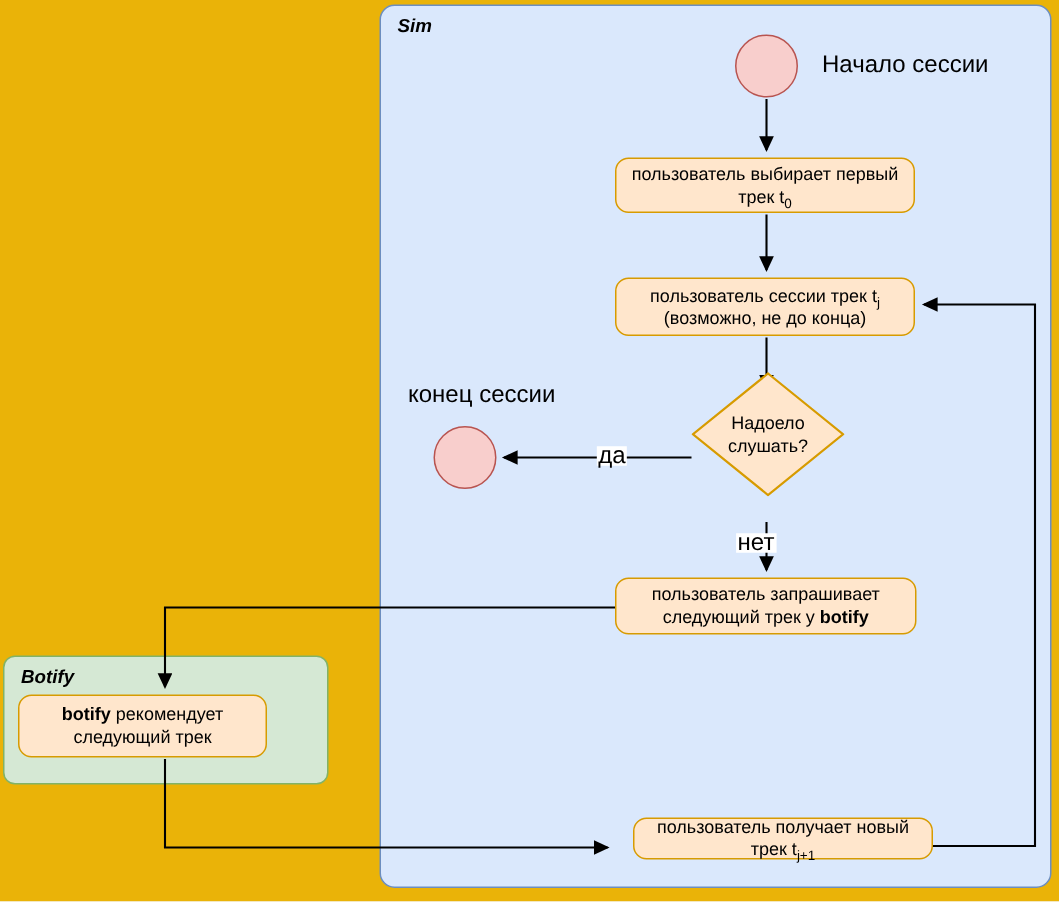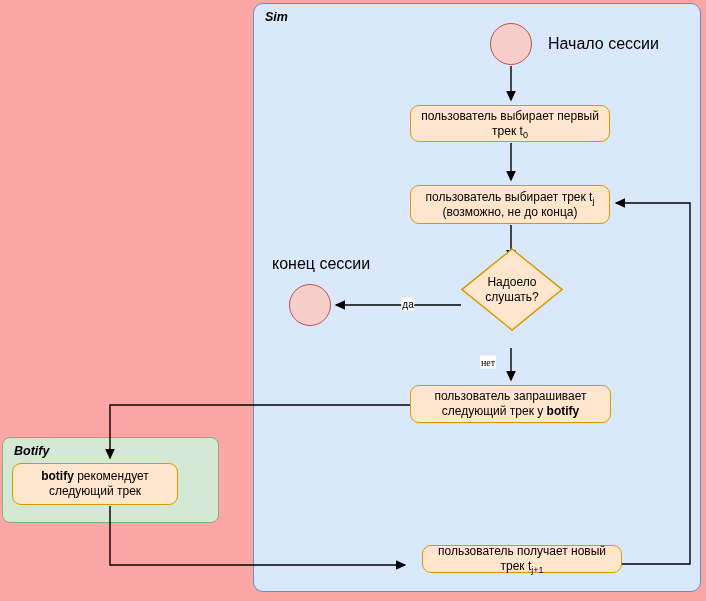--- a/index.html
+++ b/index.html
@@ -1,18 +1,18 @@
 <!DOCTYPE html>
 <html><head>
 <meta charset="utf-8">
 <style>
   html,body{margin:0;padding:0;background:#ffffff;}
   #canvas{
     position:relative;width:706px;height:601px;overflow:hidden;
-    font-family:"Liberation Sans", sans-serif;color:#000;background:#fca5a5;
+    font-family:"Liberation Sans", sans-serif;color:#000;background:#eab308;
   }
   .container-box{position:absolute;box-sizing:border-box;}
   .sim{
     left:253px;top:3px;width:448px;height:589px;
     background:#dae8fc;border:1.3px solid #6c8ebf;border-radius:10px;
   }
   .botify{
     left:2px;top:437px;width:217px;height:86px;
     background:#d5e8d4;border:1.3px solid #82b366;border-radius:8px;
   }
@@ -35,21 +35,21 @@
   .free-label{position:absolute;font-size:16px;line-height:14px;white-space:nowrap;}
   .diamond-wrap{position:absolute;left:461px;top:248px;width:102px;height:83px;}
   .diamond-wrap svg{display:block;}
   .diamond-text{
     position:absolute;left:0;top:0;width:100%;height:100%;
     display:flex;flex-direction:column;align-items:center;justify-content:center;
     text-align:center;font-size:12px;line-height:15px;
   }
   .edge-label{
     position:absolute;transform:translate(-50%,-50%);
-    background:#ffffff;font-size:10px;line-height:13px;padding:0 1px;white-space:nowrap;
+    background:#ffffff;font-size:16px;line-height:13px;padding:0 1px;white-space:nowrap;
   }
   sub{font-size:9px;line-height:0;}
   b{font-weight:bold;}
 </style>
 </head>
 <body>
 
 <div id="canvas">
 
   <div class="container-box sim">
@@ -77,39 +77,39 @@
 
   <div class="circle" style="left:490px;top:23px;"></div>
   <div class="free-label" style="left:548px;top:37px;">Начало сессии</div>
 
   <div class="node orange" style="left:410px;top:105px;width:200px;height:37px;">
     <div><span>пользователь выбирает первый</span></div>
     <div><span>трек t</span><sub>0</sub></div>
   </div>
 
   <div class="node orange" style="left:410px;top:185px;width:200px;height:39px;">
-    <div><span>пользователь выбирает трек t</span><sub>j</sub></div>
+    <div><span>пользователь сессии трек t</span><sub>j</sub></div>
     <div><span>(возможно, не до конца)</span></div>
   </div>
 
   <div class="diamond-wrap">
     <svg width="102" height="83">
       <polygon points="51,1 101,41.5 51,82 1,41.5" fill="#ffe6cc" stroke="#d79b00" stroke-width="1.5"></polygon>
     </svg>
     <div class="diamond-text">
       <div><span>Надоело</span></div>
       <div><span>слушать?</span></div>
     </div>
   </div>
 
   <div class="free-label" style="left:272px;top:257px;">конец сессии</div>
   <div class="circle" style="left:289px;top:284px;"></div>
 
   <div class="edge-label" style="left:408px;top:304px;">да</div>
-  <div class="edge-label" style="left:488px;top:362px;font-family:Liberation Serif, serif;">нет</div>
+  <div class="edge-label" style="left:504px;top:362px;">нет</div>
 
   <div class="node orange" style="left:410px;top:385px;width:201px;height:38px;">
     <div><span>пользователь запрашивает</span></div>
     <div><span>следующий трек у </span><b>botify</b></div>
   </div>
 
   <div class="node orange" style="left:12px;top:463px;width:166px;height:42px;">
     <div><b>botify</b><span> рекомендует</span></div>
     <div><span>следующий трек</span></div>
   </div>

